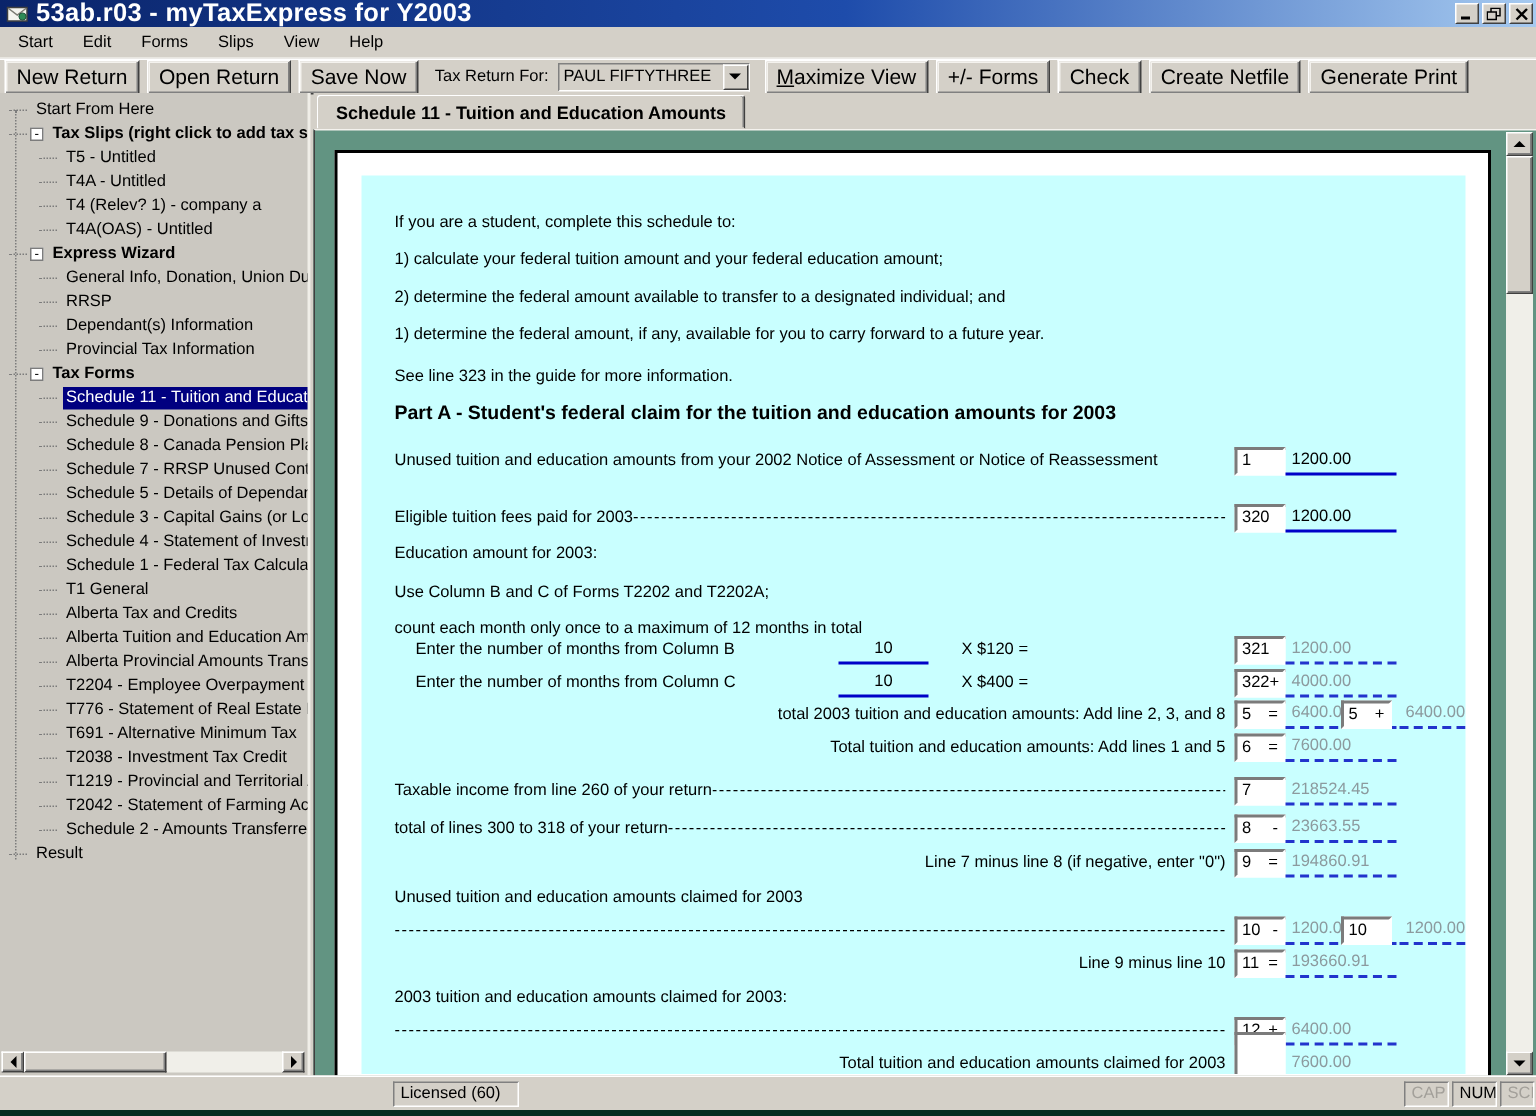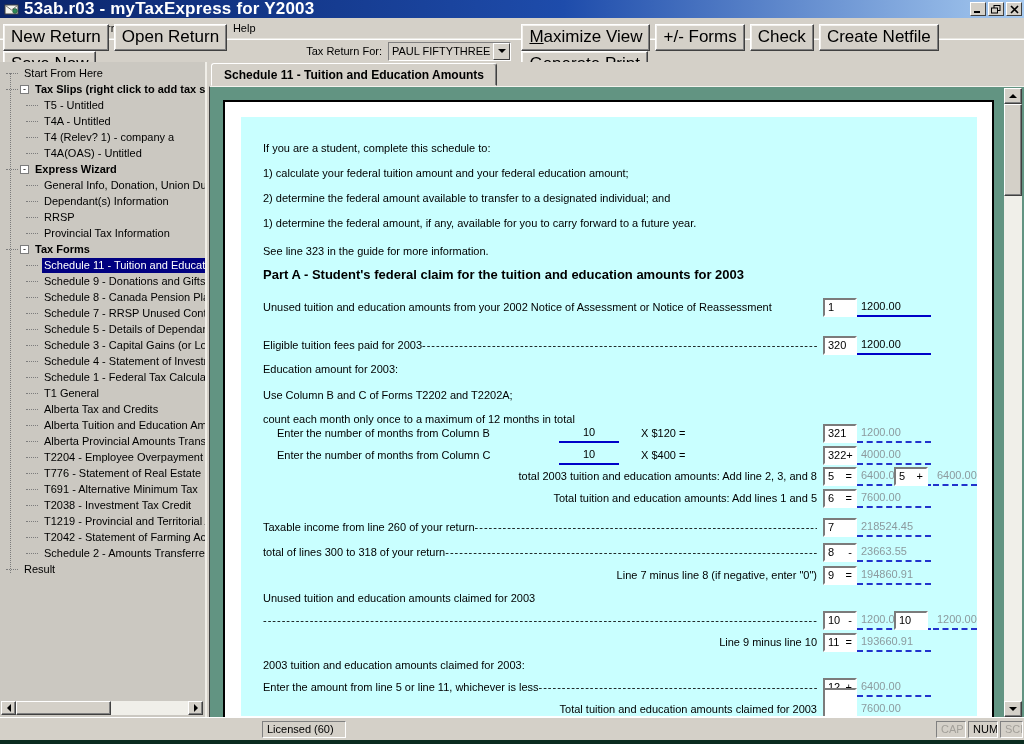--- a/index.html
+++ b/index.html
@@ -22,21 +22,21 @@
   .menubar { position:absolute; left:0; top:18px; width:1024px; height:21px;
     background:#d4d0c8; display:flex; align-items:center; padding-left:2px;
     border-bottom:1px solid #e8e6e0; }
   .menu-item { padding:2px 10px; }
   
   .toolbar { position:absolute; left:0; top:39px; width:1024px; height:23px;
     background:#d4d0c8; display:flex; align-items:center; padding-left:3px;
     border-top:1px solid #fff; }
   .tb-btn { background:#d4d0c8; border:1px solid; border-color:#fff #404040 #404040 #fff;
     box-shadow:inset -1px -1px 0 #808080, inset 1px 1px 0 #f4f2ee;
-    padding:2px 7px 3px; margin-right:5px; white-space:nowrap; font-size:17px; }
+    padding:2px 7px 3px; margin-right:5px; white-space:nowrap; font-size:14px; }
   .tb-label { margin:0 6px 0 6px; white-space:nowrap; }
   .combo { width:128px; height:19px; background:#d4d0c8; border:1px solid;
     border-color:#808080 #fff #fff #808080; display:flex; align-items:stretch;
     margin-right:10px; }
   .combo-value { flex:1; padding:2px 3px; white-space:nowrap; overflow:hidden; }
   .combo-btn { width:17px; background:#d4d0c8; border:1px solid;
     border-color:#fff #404040 #404040 #fff; display:flex; align-items:center; justify-content:center; }
   .arrow-down { width:0; height:0; border-left:4px solid transparent;
     border-right:4px solid transparent; border-top:4px solid #000; }
   .arrow-up { width:0; height:0; border-left:4px solid transparent;
@@ -206,25 +206,25 @@
           <span class="stub"></span>
           <span class="expander">-</span>
           <span class="lbl">Express Wizard</span>
         </div>
         <div class="tree-item l1">
           <span class="stub"></span>
           <span class="lbl">General Info, Donation, Union Due</span>
         </div>
         <div class="tree-item l1">
           <span class="stub"></span>
+          <span class="lbl">RRSP</span>
+        </div>
+        <div class="tree-item l1">
+          <span class="stub"></span>
           <span class="lbl">Dependant(s) Information</span>
-        </div>
-        <div class="tree-item l1">
-          <span class="stub"></span>
-          <span class="lbl">RRSP</span>
         </div>
         <div class="tree-item l1">
           <span class="stub"></span>
           <span class="lbl">Provincial Tax Information</span>
         </div>
         <div class="tree-item l0 bold">
           <span class="stub"></span>
           <span class="expander">-</span>
           <span class="lbl">Tax Forms</span>
         </div>
@@ -473,21 +473,20 @@
               </div>
               <div class="vfield v1 calc">193660.91</div>
             </div>
             <div class="form-row" style="top: 540px;">
               <div class="row-label" style="left: 22px; width: 554px;">
                 <span>2003 tuition and education amounts claimed for 2003:</span>
               </div>
             </div>
             <div class="form-row" style="top: 562px;">
               <div class="row-label" style="left: 22px; width: 554px;">
-                <span>Enter the amount from line 5 or line 11, whichever is less</span>
                 <span class="dashfill"> --------------------------------------------------------------------------------------------------------------------------------------------------------------------------------------------------------------------------------------------------------------------</span>
               </div>
               <div class="numbox" style="left: 582px; top: -1px;">
                 <span>12</span>
                 <span>+</span>
               </div>
               <div class="vfield v1 calc">6400.00</div>
             </div>
             <div class="form-row" style="top: 584px;">
               <div class="row-label ralign" style="left: 22px; width: 554px;"><span>Total tuition and education amounts claimed for 2003</span></div>

